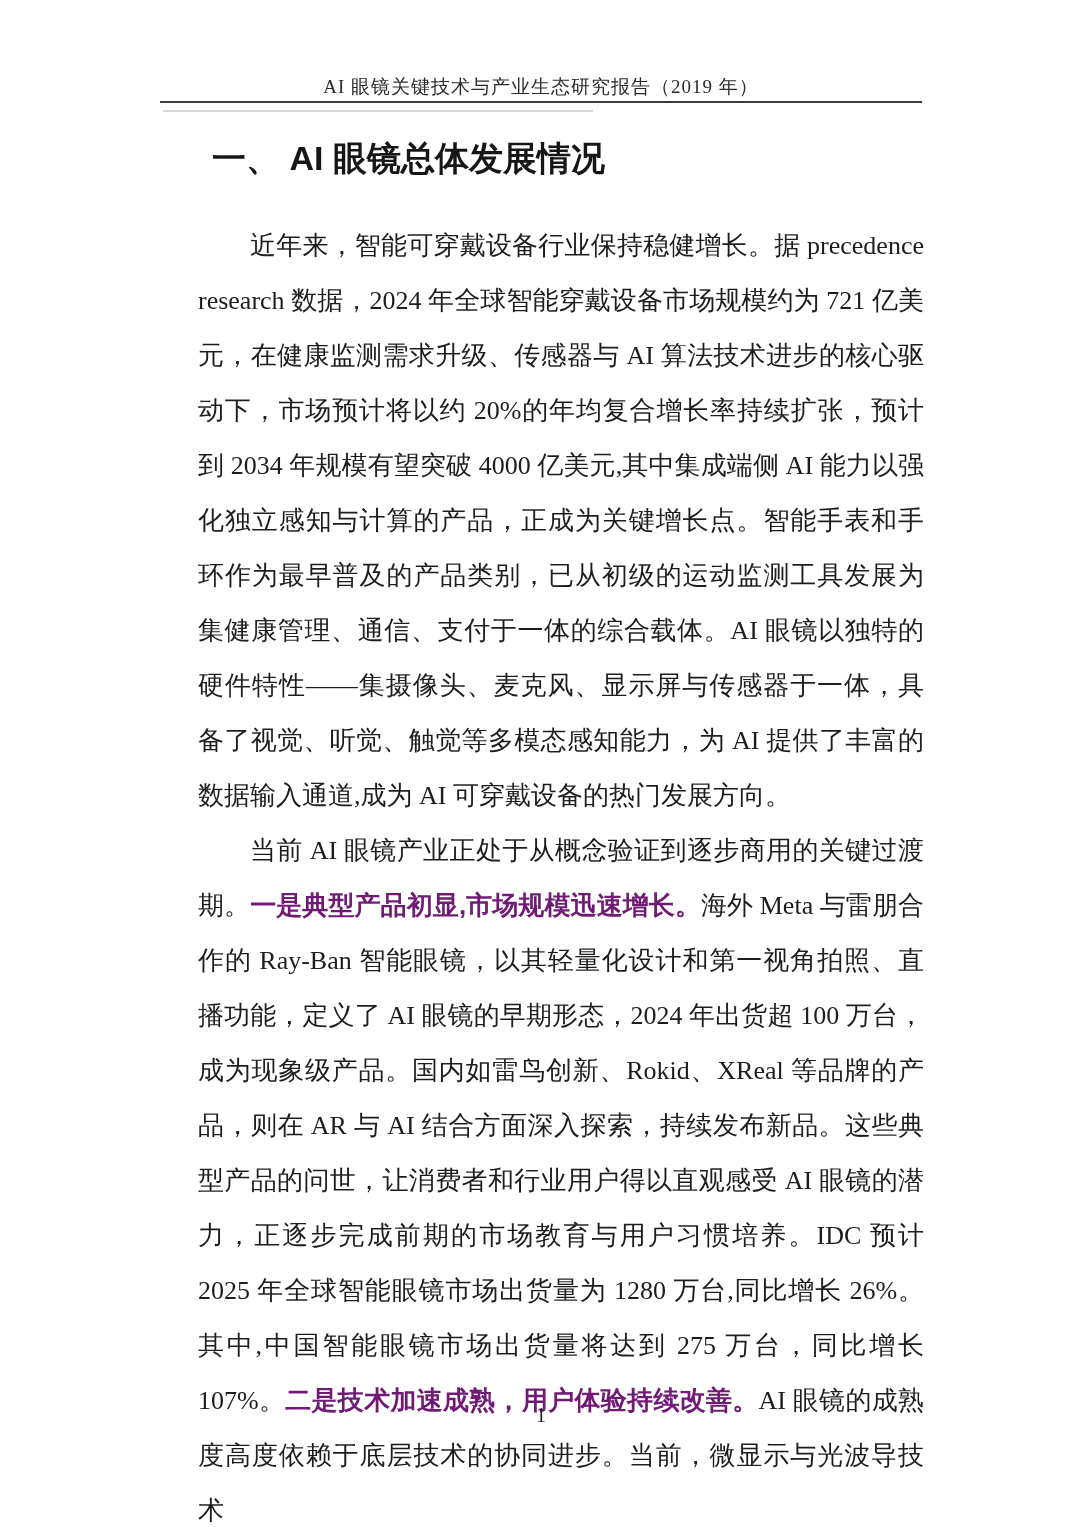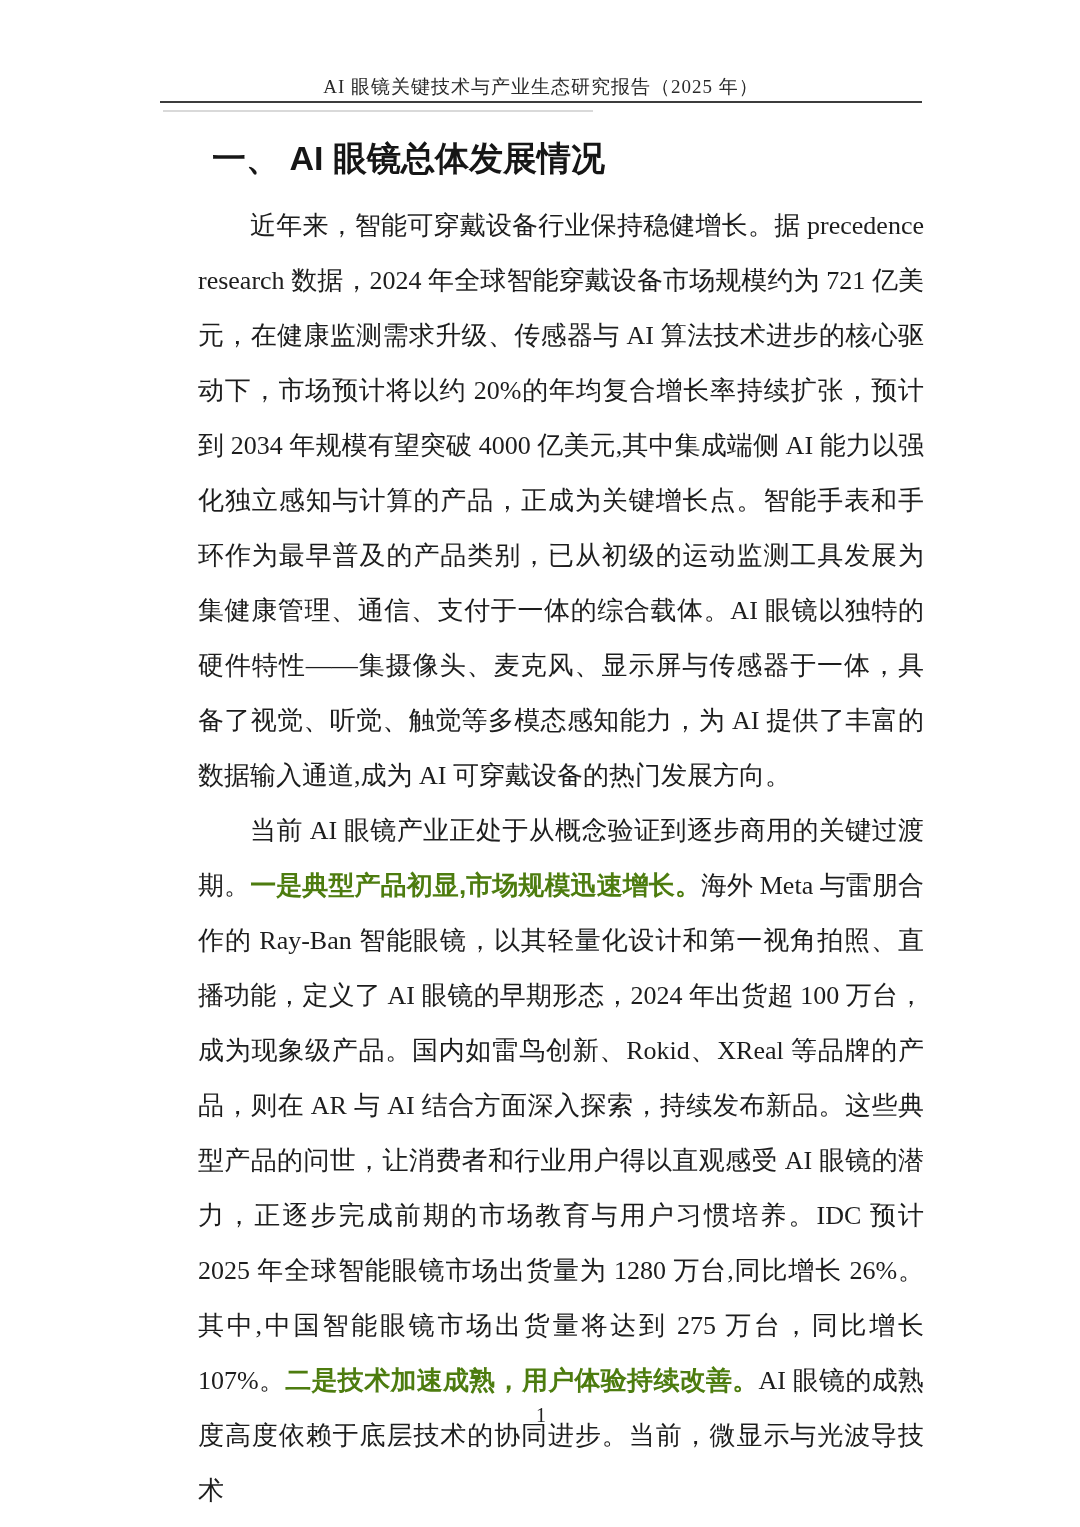--- a/index.html
+++ b/index.html
@@ -45,51 +45,51 @@
     top: 136px;
     left: 160px;
     width: 764px;
   }
   .heading {
     font-family: "Liberation Sans", "DejaVu Sans", sans-serif;
     font-weight: 700;
     font-size: 34px;
     line-height: 44px;
     padding-left: 52px;
-    margin-bottom: 18px;
+    margin-bottom: 38px;
     color: #161616;
   }
   .para {
     font-size: 26px;
     line-height: 55px;
     text-align: justify;
     text-indent: 2em;
     color: var(--text, #1d1d1d);
     margin-left: 38px;
   }
   .bold-run {
     font-family: "Liberation Sans", "DejaVu Sans", sans-serif;
     font-weight: 700;
-    color: #4d7c0f;
+    color: #701a75;
   }
   .page-number {
     position: absolute;
     top: 1404px;
     left: 160px;
     width: 762px;
     text-align: center;
     font-size: 20px;
     color: #222222;
   }
 </style>
 </head>
 <body>
 
 <div class="page">
-  <div class="running-header">AI 眼镜关键技术与产业生态研究报告（2025 年）</div>
+  <div class="running-header">AI 眼镜关键技术与产业生态研究报告（2019 年）</div>
   <div class="header-rule"></div>
   <div class="header-rule-shadow"></div>
 
   <div class="content">
     <h1 class="heading">一、 AI 眼镜总体发展情况</h1>
 
     <p class="para">近年来，智能可穿戴设备行业保持稳健增长。据 precedence research 数据，2024 年全球智能穿戴设备市场规模约为 721 亿美元，在健康监测需求升级、传感器与 AI 算法技术进步的核心驱动下，市场预计将以约 20%的年均复合增长率持续扩张，预计到 2034 年规模有望突破 4000 亿美元,其中集成端侧 AI 能力以强化独立感知与计算的产品，正成为关键增长点。智能手表和手环作为最早普及的产品类别，已从初级的运动监测工具发展为集健康管理、通信、支付于一体的综合载体。AI 眼镜以独特的硬件特性——集摄像头、麦克风、显示屏与传感器于一体，具备了视觉、听觉、触觉等多模态感知能力，为 AI 提供了丰富的数据输入通道,成为 AI 可穿戴设备的热门发展方向。</p>
 
     <p class="para"><span>当前 AI 眼镜产业正处于从概念验证到逐步商用的关键过渡期。</span><span class="bold-run">一是典型产品初显,市场规模迅速增长。</span><span>海外 Meta 与雷朋合作的 Ray-Ban 智能眼镜，以其轻量化设计和第一视角拍照、直播功能，定义了 AI 眼镜的早期形态，2024 年出货超 100 万台，成为现象级产品。国内如雷鸟创新、Rokid、XReal 等品牌的产品，则在 AR 与 AI 结合方面深入探索，持续发布新品。这些典型产品的问世，让消费者和行业用户得以直观感受 AI 眼镜的潜力，正逐步完成前期的市场教育与用户习惯培养。IDC 预计 2025 年全球智能眼镜市场出货量为 1280 万台,同比增长 26%。其中,中国智能眼镜市场出货量将达到 275 万台，同比增长 107%。</span><span class="bold-run">二是技术加速成熟，用户体验持续改善。</span><span>AI 眼镜的成熟度高度依赖于底层技术的协同进步。当前，微显示与光波导技术</span></p>
   </div>

